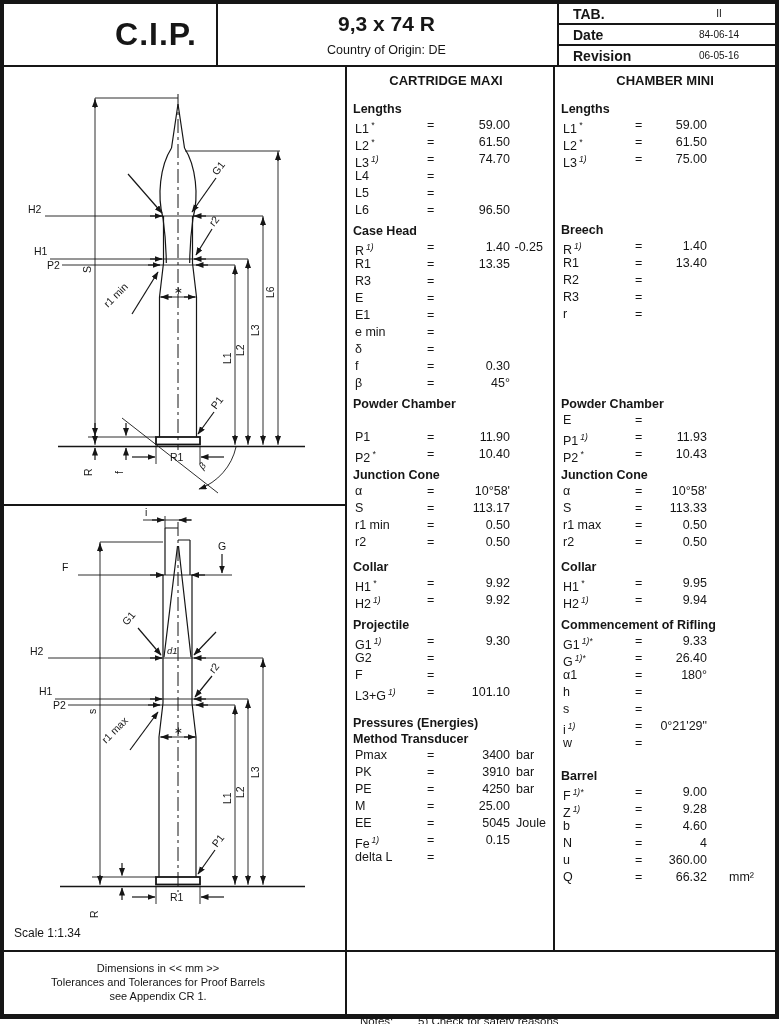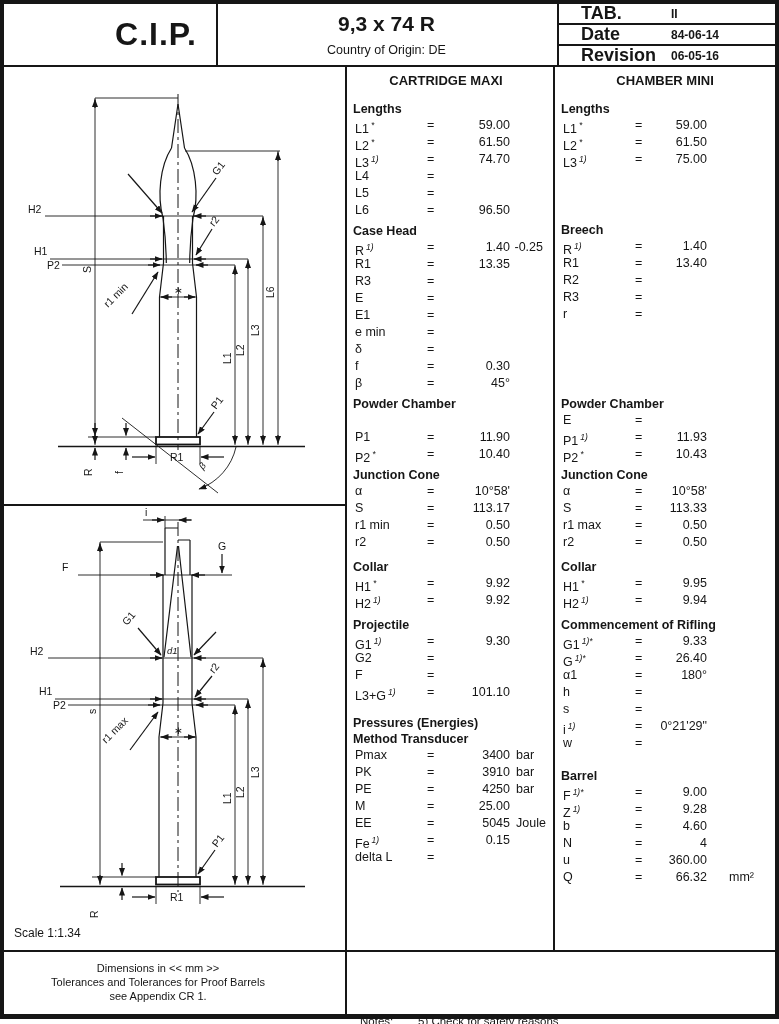--- a/index.html
+++ b/index.html
@@ -6,22 +6,22 @@
   .page{position:relative;width:779px;height:1024px;background:#ffffff;
         font-family:"Liberation Sans", sans-serif;color:#161616;overflow:hidden;}
   .ln{position:absolute;background:#161616;}
   
   .hcell{position:absolute;top:4px;height:61px;display:flex;align-items:center;justify-content:center;}
   .org{font-size:32px;font-weight:bold;letter-spacing:1px;}
   .titlewrap{flex-direction:column;justify-content:space-evenly;}
   .cartname{font-size:21px;font-weight:bold;}
   .origin{font-size:12.5px;}
   .inforow{position:absolute;left:557px;width:218px;height:19px;display:flex;align-items:center;}
-  .inforow .lbl{font-weight:bold;font-size:18px;padding-left:24px;width:90px;}
-  .inforow .val{font-weight:bold;font-size:12px;flex:1;text-align:left;}
+  .inforow .lbl{font-weight:bold;font-size:14px;padding-left:16px;width:90px;}
+  .inforow .val{font-weight:normal;font-size:10px;flex:1;text-align:center;}
   
   .spec-col{position:absolute;top:65px;}
   .col-maxi{left:347px;width:198px;}
   .col-mini{left:555px;width:220px;}
   .col-title{margin-top:8px;height:16px;line-height:16px;margin-bottom:12px;
              text-align:center;font-size:13px;font-weight:bold;}
   .sec-head{font-weight:bold;font-size:12.5px;height:16px;line-height:16px;padding-left:6px;white-space:nowrap;}
   .srow{display:grid;grid-template-columns:72px 14px 69px 1fr;height:17px;line-height:17px;
         font-size:12.5px;padding-left:8px;white-space:nowrap;}
   .col-mini .srow{grid-template-columns:72px 14px 58px 1fr;}

